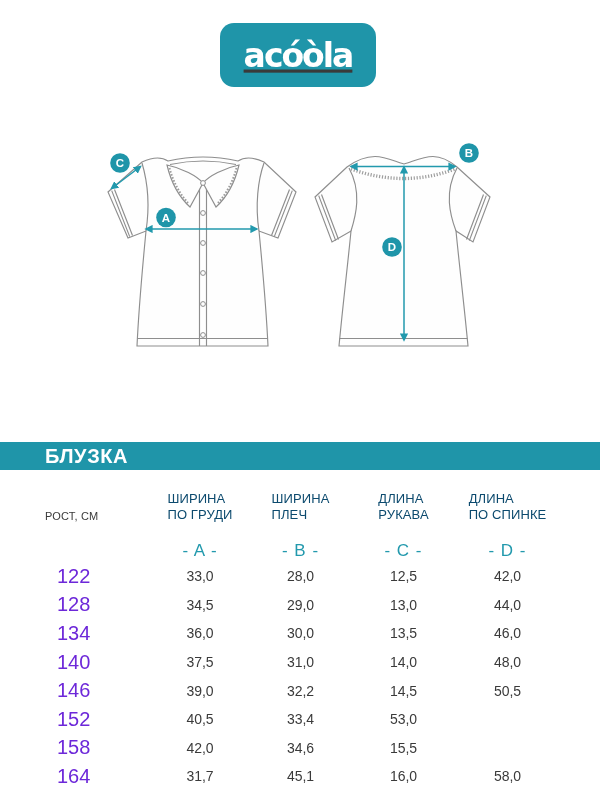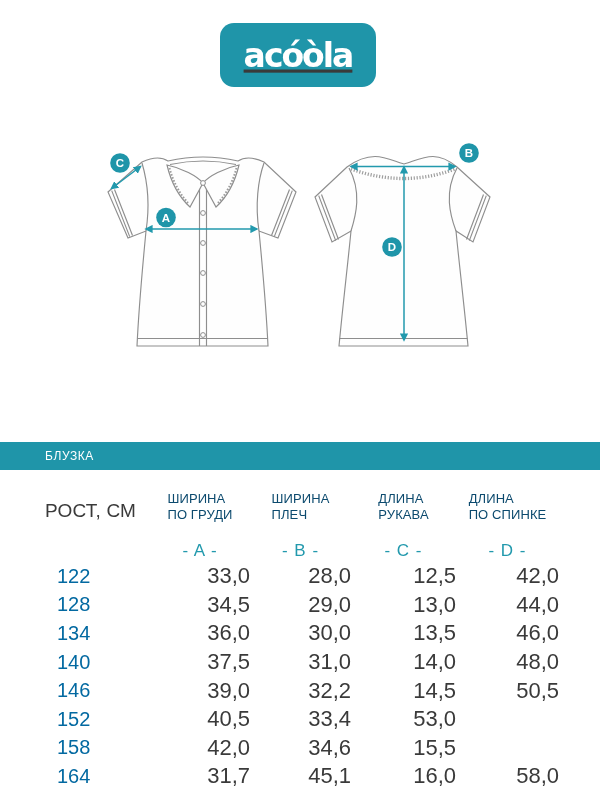--- a/index.html
+++ b/index.html
@@ -25,36 +25,36 @@
   .rope { stroke:#9e9e9e; stroke-width:3.4; stroke-dasharray:1.2 1.7; fill:none; }
   .btn { fill:#ffffff; stroke:#8e8e8e; stroke-width:1; }
   .dim { stroke:#2299ad; stroke-width:1.5; fill:none; }
   .marker-circle { fill:#1f95a9; }
   .marker-label { font-family:"Liberation Sans", sans-serif; font-weight:bold; font-size:11.5px; fill:#ffffff; text-anchor:middle; }
   
   .band {
     position:absolute; left:0; top:442px; width:600px; height:28px;
     background:#1f95a9; display:flex; align-items:center;
   }
-  .band-title { color:#ffffff; font-weight:normal; font-size:12px; letter-spacing:0.6px; margin-left:45px; }
+  .band-title { color:#ffffff; font-weight:bold; font-size:20px; letter-spacing:0.6px; margin-left:45px; }
   
   .size-table { position:absolute; left:40px; top:482px; width:520px; }
   .grid { display:grid; grid-template-columns:110px 100px 101px 105px 103px; }
   .t-head { height:40px; }
   .t-head .rost {
-    align-self:end; padding-left:5px; font-size:19px; letter-spacing:0.2px; color:#3a3a3a;
+    align-self:end; padding-left:5px; font-size:11px; letter-spacing:0.2px; color:#3a3a3a;
   }
   .t-head .hcol { display:flex; flex-direction:column; justify-content:flex-end; align-items:center; }
   .hblock { text-align:left; font-size:13px; line-height:15.5px; letter-spacing:0.1px; color:#0c4a6e; }
   .t-letters { margin-top:19px; height:17px; }
   .t-letters .letter { text-align:center; color:#2299ad; font-size:17px; letter-spacing:1px; }
   .t-rows { margin-top:4px; }
   .t-row { height:28.6px; align-items:center; }
-  .t-row .size { padding-left:17px; color:#0369a1; font-size:20px; }
-  .t-row .val { text-align:right; font-size:22px; color:#3a3a3a; }
+  .t-row .size { padding-left:17px; color:#6d28d9; font-size:20px; }
+  .t-row .val { text-align:center; font-size:14px; color:#3a3a3a; }
 </style>
 </head>
 <body>
 
 <div class="page">
 
   <div class="logo">
     <span class="logo-text">acóòla</span>
   </div>
 

